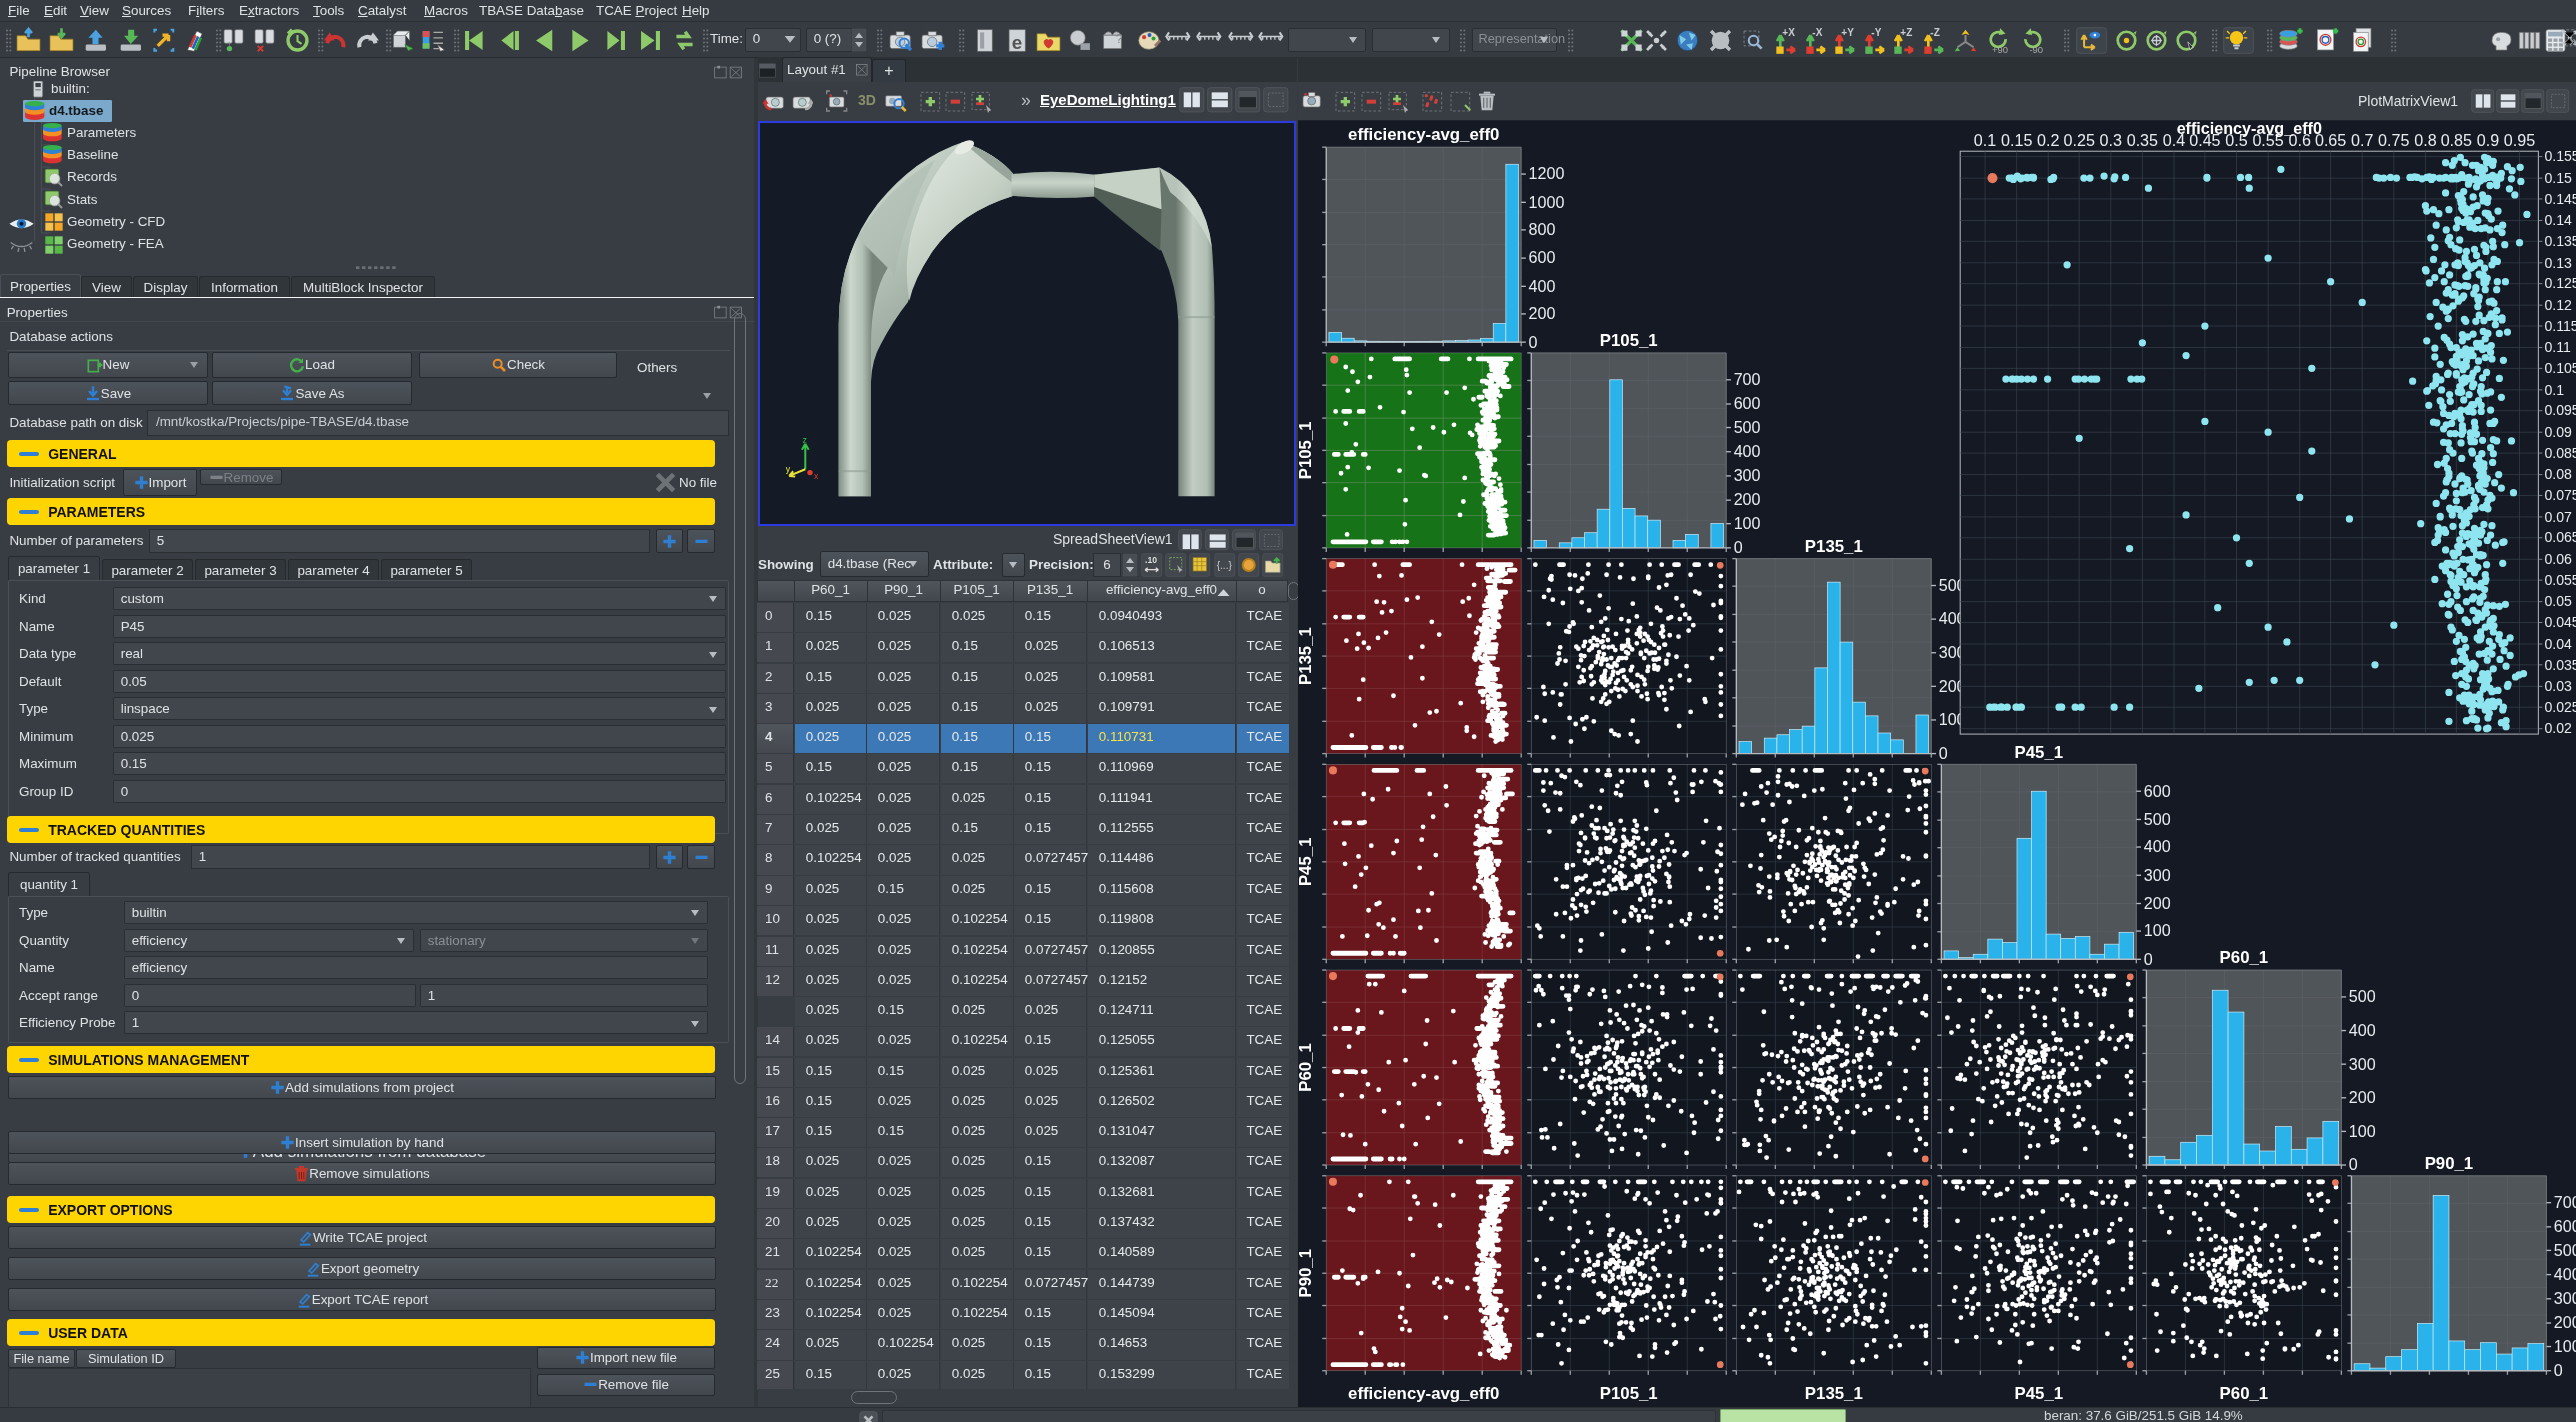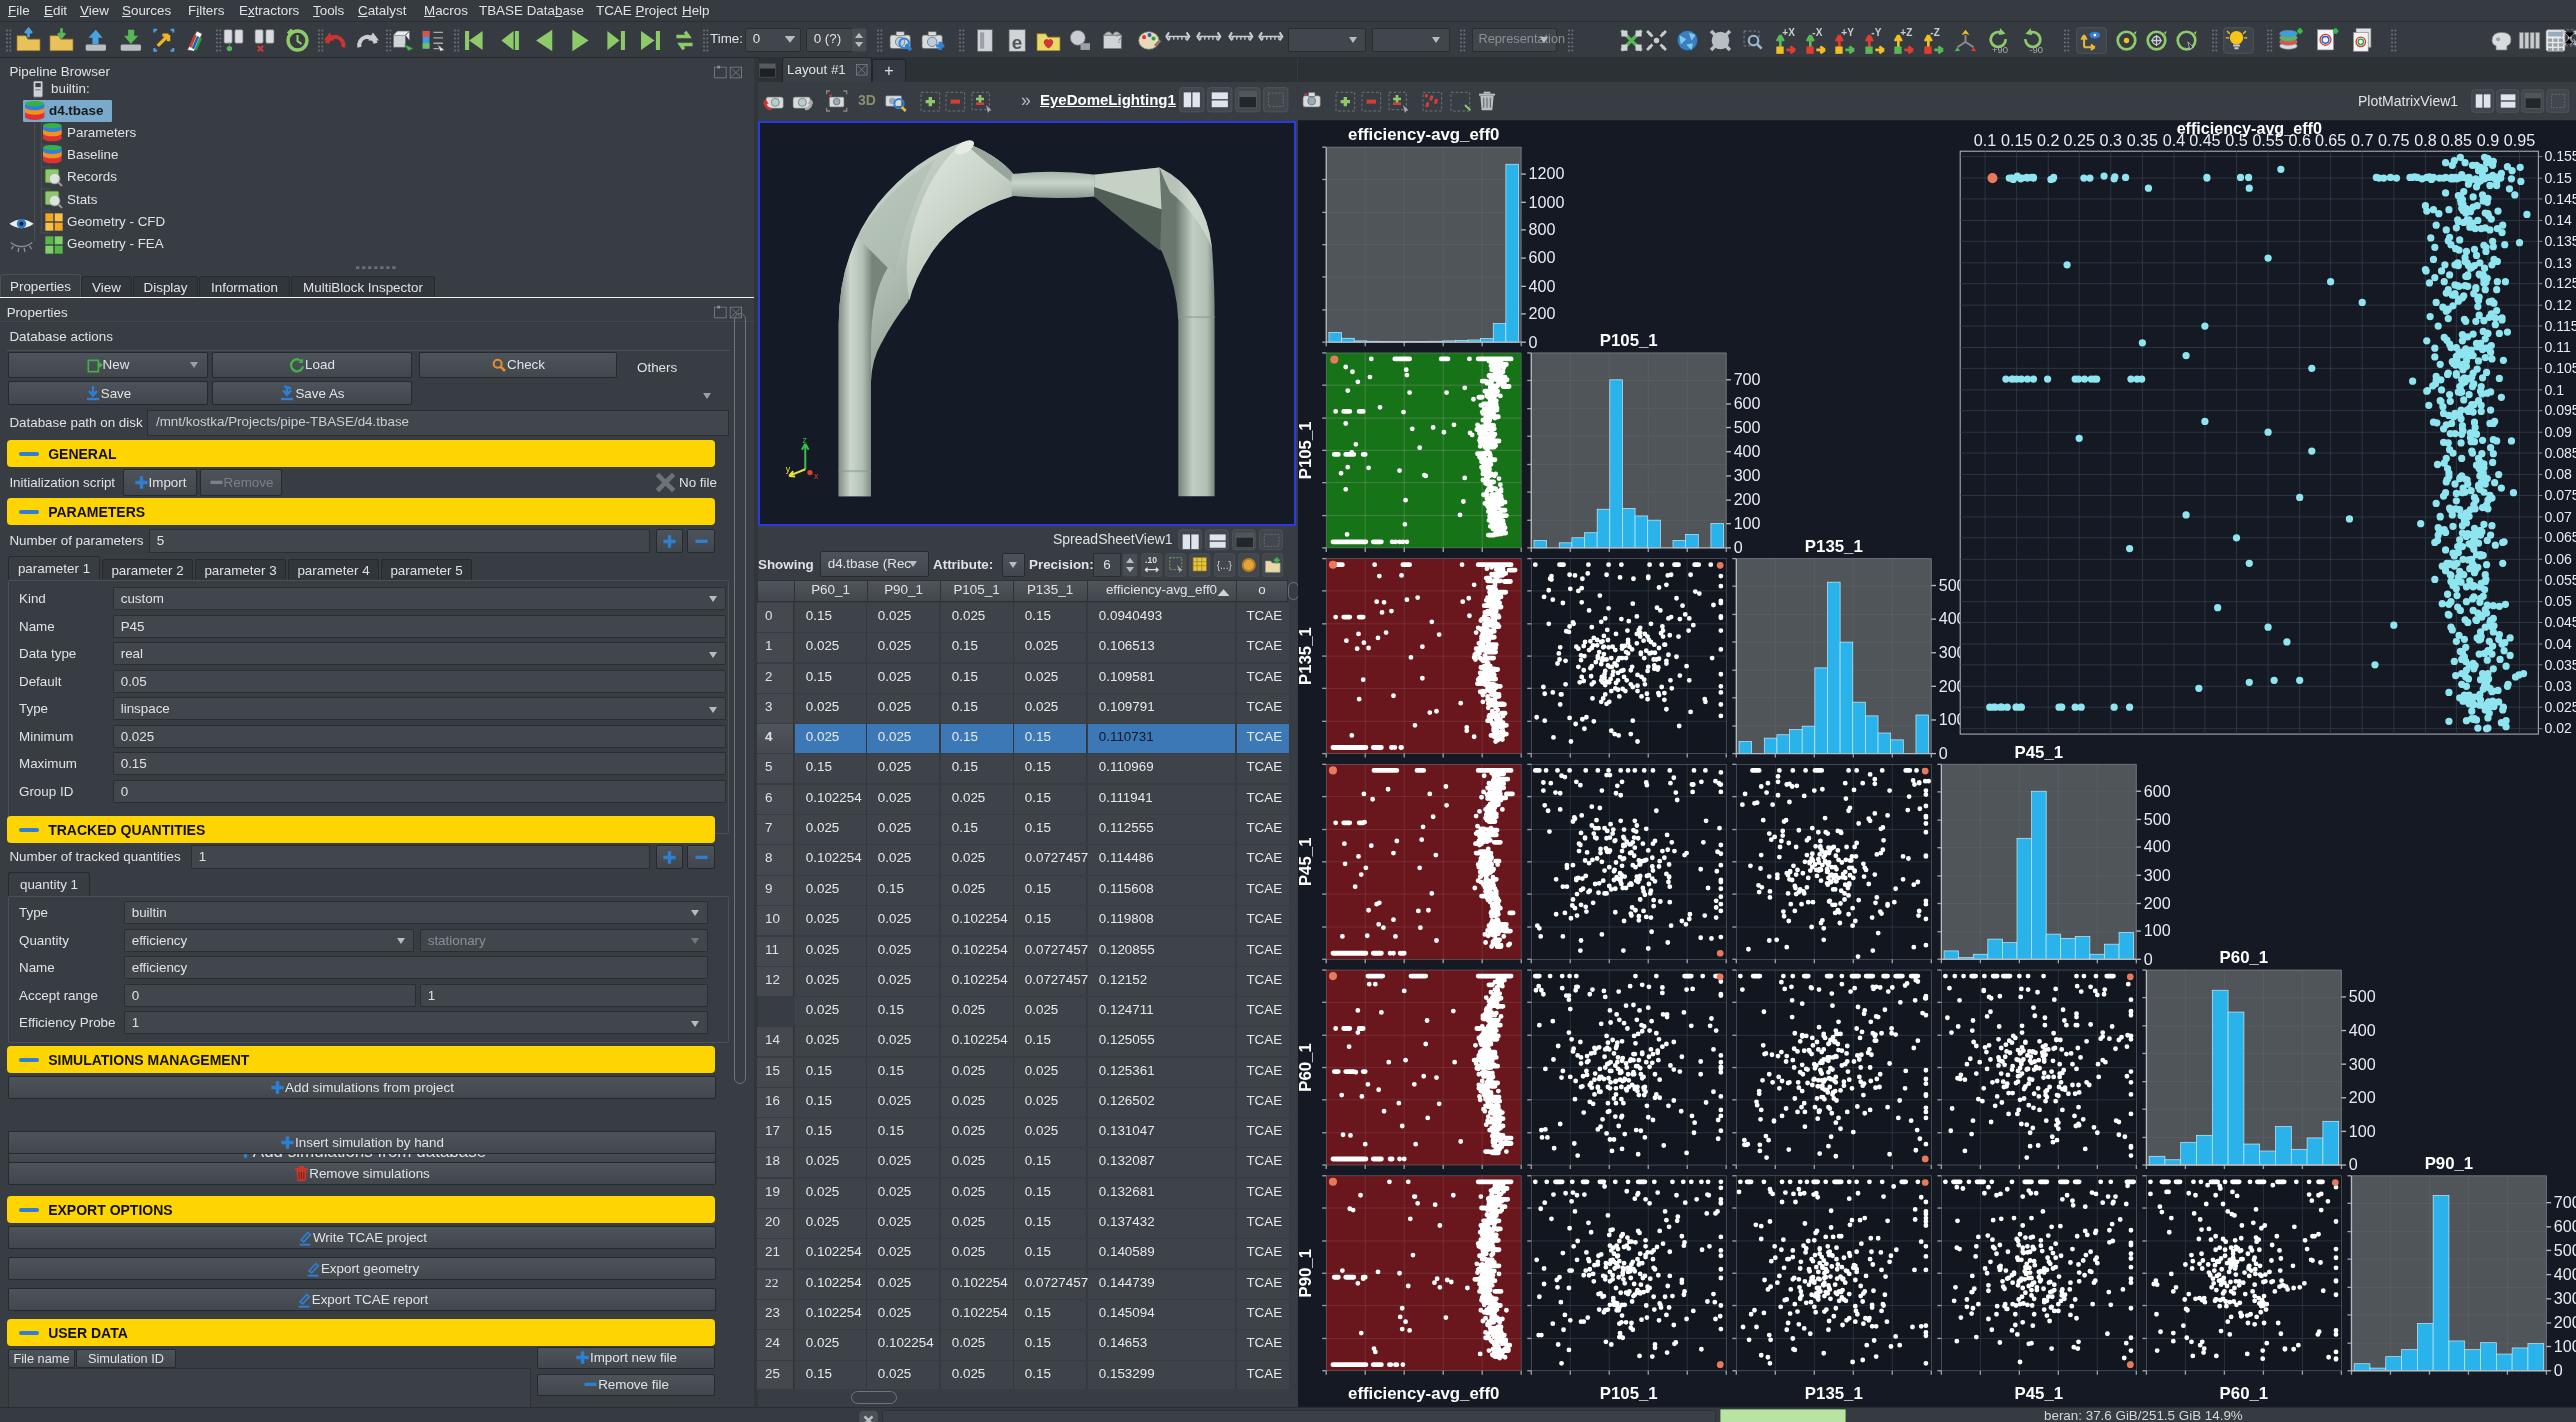--- a/index.html
+++ b/index.html
@@ -693,21 +693,21 @@
 <div class="t" style="left:9.4px;top:415px;">Database path on disk</div>
 <div class="" style="left:147px;top:410px;width:582px;height:25.6px;background:#41464c;border:0.7px solid #2a2d31;color:#c9ced2;font-size:13.4px;padding:3.4px 8px">/mnt/kostka/Projects/pipe-TBASE/d4.tbase</div>
 <div class="ybar" style="left:7.4px;top:440px;width:708px;height:27px">GENERAL</div>
 <div class="t" style="left:9.4px;top:475px;">Initialization script</div>
 <div class="btn" style="left:123px;top:469px;width:74px;height:27px;font-size:13.4px">
     <svg width="15" height="15" viewBox="0 0 22 22">
       <path d="M11 2v18M2 11h18" stroke="#2e7fd2" stroke-width="5"></path>
     </svg>
     <span>Import</span>
   </div>
-<div class="btn" style="left:200px;top:469px;width:82px;height:27px;color:#7b8187">
+<div class="btn" style="left:200px;top:469px;width:82px;height:16px;color:#7b8187">
     <svg width="15" height="6.7" viewBox="0 0 22 10">
       <path d="M2 5h18" stroke="#7b8187" stroke-width="5"></path>
     </svg>
     <span>Remove</span>
   </div>
 <svg style="position:absolute;left:654px;top:471px;" width="23" height="23" viewBox="0 0 34 34">
     <path d="M5 5 L29 29 M29 5 L5 29" stroke="#6d7277" stroke-width="7"></path>
   </svg>
 <div class="t" style="left:679px;top:475px;">No file</div>
 <div class="ybar" style="left:7.4px;top:498px;width:708px;height:27px">PARAMETERS</div>
@@ -1078,21 +1078,21 @@
 <div style="left:867px;top:694px;width:73px;height:29px;background:#3e434a;border-right:0.7px solid #34383d;color:#e6e9eb;font-size:13.4px;padding:5.4px 0 0 10.8px">0.025</div>
 <div style="left:941px;top:694px;width:73px;height:29px;background:#3e434a;border-right:0.7px solid #34383d;color:#e6e9eb;font-size:13.4px;padding:5.4px 0 0 10.8px">0.15</div>
 <div style="left:1014px;top:694px;width:73px;height:29px;background:#3e434a;border-right:0.7px solid #34383d;color:#e6e9eb;font-size:13.4px;padding:5.4px 0 0 10.8px">0.025</div>
 <div style="left:1088px;top:694px;width:148px;height:29px;background:#3e434a;border-right:0.7px solid #34383d;color:#e6e9eb;font-size:13.4px;padding:5.4px 0 0 10.8px">0.109791</div>
 <div style="left:1237px;top:694px;width:52px;height:29px;background:#3e434a;color:#e6e9eb;font-size:13.4px;padding:5.4px 0 0 9.4px;overflow:hidden">TCAE</div>
 <div style="left:757px;top:724px;width:37px;height:29px;background:linear-gradient(#4f555b,#45494f);border-right:1.3px solid #2e3237;color:#dfe2e5;font-size:13.4px;padding:5.4px 0 0 8px;font-weight:bold">4</div>
 <div style="left:795px;top:724px;width:72px;height:29px;background:#3c78b5;border-right:0.7px solid #34383d;color:#e6e9eb;font-size:13.4px;padding:5.4px 0 0 10.8px">0.025</div>
 <div style="left:867px;top:724px;width:73px;height:29px;background:#3c78b5;border-right:0.7px solid #34383d;color:#e6e9eb;font-size:13.4px;padding:5.4px 0 0 10.8px">0.025</div>
 <div style="left:941px;top:724px;width:73px;height:29px;background:#3c78b5;border-right:0.7px solid #34383d;color:#e6e9eb;font-size:13.4px;padding:5.4px 0 0 10.8px">0.15</div>
 <div style="left:1014px;top:724px;width:73px;height:29px;background:#3c78b5;border-right:0.7px solid #34383d;color:#e6e9eb;font-size:13.4px;padding:5.4px 0 0 10.8px">0.15</div>
-<div style="left:1088px;top:724px;width:148px;height:29px;background:#3c78b5;border-right:0.7px solid #34383d;color:#0f172a;font-size:13.4px;padding:5.4px 0 0 10.8px">0.110731</div>
+<div style="left:1088px;top:724px;width:148px;height:29px;background:#3c78b5;border-right:0.7px solid #34383d;color:#fde047;font-size:13.4px;padding:5.4px 0 0 10.8px">0.110731</div>
 <div style="left:1237px;top:724px;width:52px;height:29px;background:#3c78b5;color:#e6e9eb;font-size:13.4px;padding:5.4px 0 0 9.4px;overflow:hidden">TCAE</div>
 <div style="left:757px;top:754px;width:37px;height:29px;background:linear-gradient(#45494f,#45494f);border-right:1.3px solid #2e3237;color:#dfe2e5;font-size:13.4px;padding:5.4px 0 0 8px;">5</div>
 <div style="left:795px;top:754px;width:72px;height:29px;background:#3e434a;border-right:0.7px solid #34383d;color:#e6e9eb;font-size:13.4px;padding:5.4px 0 0 10.8px">0.15</div>
 <div style="left:867px;top:754px;width:73px;height:29px;background:#3e434a;border-right:0.7px solid #34383d;color:#e6e9eb;font-size:13.4px;padding:5.4px 0 0 10.8px">0.025</div>
 <div style="left:941px;top:754px;width:73px;height:29px;background:#3e434a;border-right:0.7px solid #34383d;color:#e6e9eb;font-size:13.4px;padding:5.4px 0 0 10.8px">0.15</div>
 <div style="left:1014px;top:754px;width:73px;height:29px;background:#3e434a;border-right:0.7px solid #34383d;color:#e6e9eb;font-size:13.4px;padding:5.4px 0 0 10.8px">0.15</div>
 <div style="left:1088px;top:754px;width:148px;height:29px;background:#3e434a;border-right:0.7px solid #34383d;color:#e6e9eb;font-size:13.4px;padding:5.4px 0 0 10.8px">0.110969</div>
 <div style="left:1237px;top:754px;width:52px;height:29px;background:#3e434a;color:#e6e9eb;font-size:13.4px;padding:5.4px 0 0 9.4px;overflow:hidden">TCAE</div>
 <div style="left:757px;top:785px;width:37px;height:29px;background:linear-gradient(#45494f,#45494f);border-right:1.3px solid #2e3237;color:#dfe2e5;font-size:13.4px;padding:5.4px 0 0 8px;">6</div>
 <div style="left:795px;top:785px;width:72px;height:29px;background:#3e434a;border-right:0.7px solid #34383d;color:#e6e9eb;font-size:13.4px;padding:5.4px 0 0 10.8px">0.102254</div>

